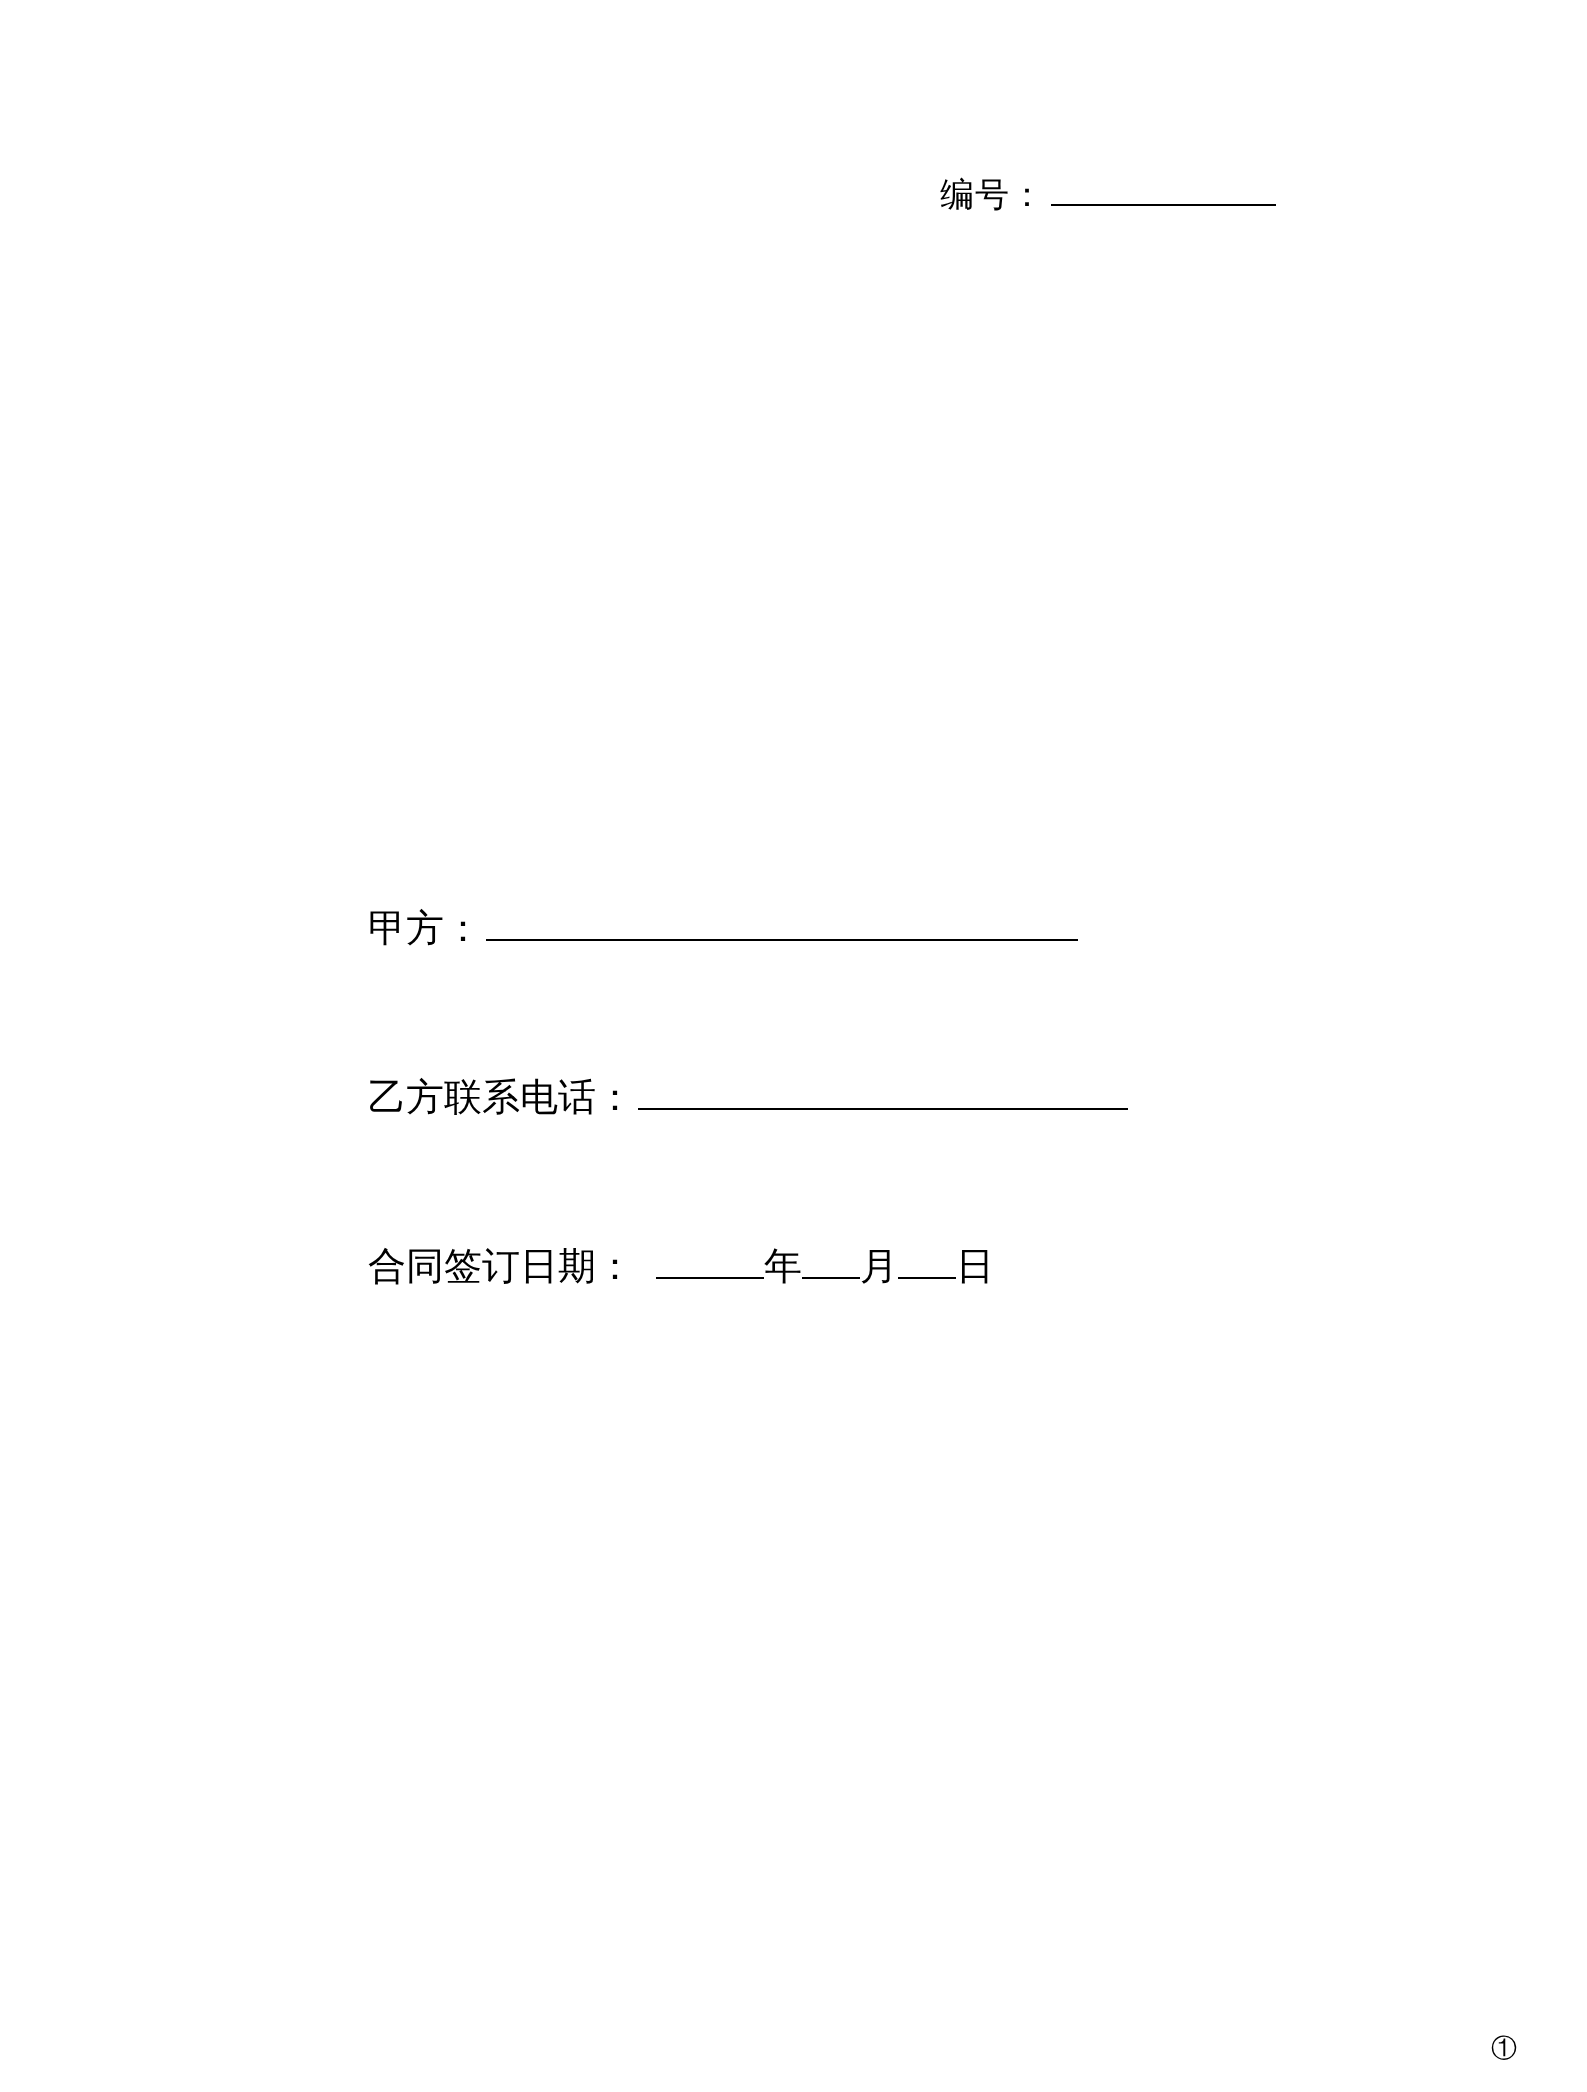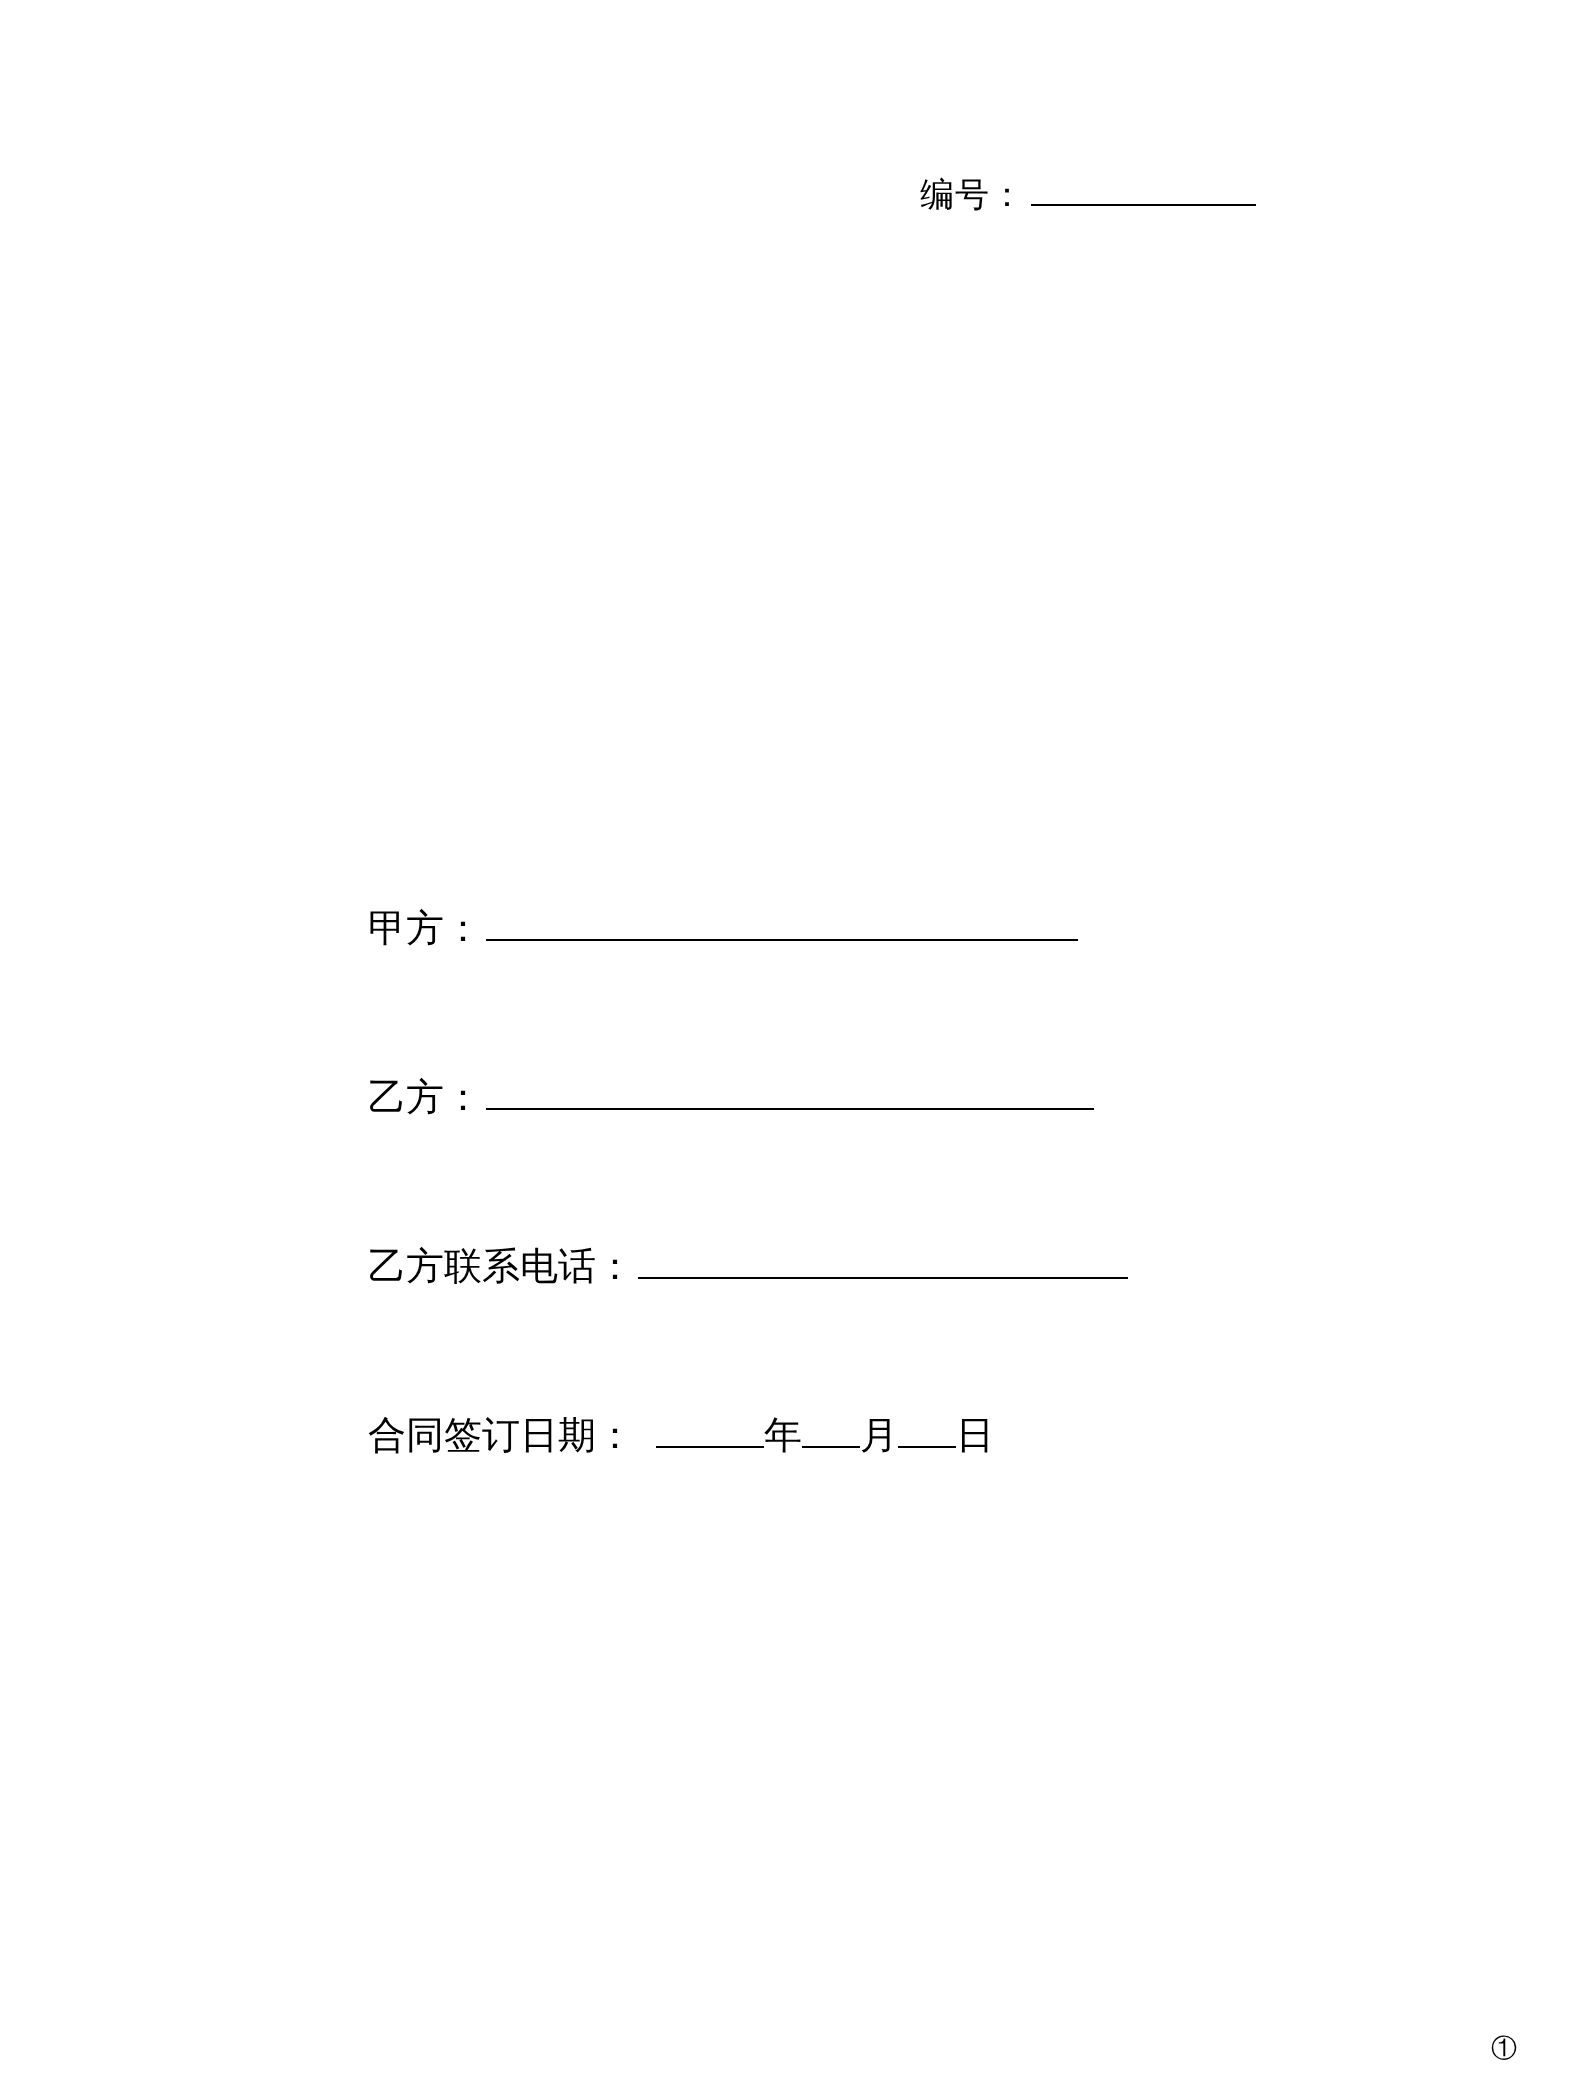--- a/index.html
+++ b/index.html
@@ -25,21 +25,21 @@
   .doc-number {
     position: absolute;
     left: 920px;
     top: 172px;
     font-size: 34px;
     letter-spacing: 1px;
     white-space: nowrap;
     display: flex;
     align-items: baseline;
   }
-  .doc-number .label { font-size: 34px; }
+  .doc-number .label { font-size: 34px; margin-left: 20px; }
   .doc-number .blank {
     display: inline-block;
     width: 225px;
     border-bottom: 2px solid #000;
     margin-left: 6px;
     height: 30px;
   }
 
   
   .doc-title {
@@ -120,24 +120,20 @@
   </div>
 
 
   <div class="fields">
 
     <div class="field-row">
       <span class="label">甲方：</span>
       <span class="rule rule-a"></span>
     </div>
 
-    <div class="field-row">
-      <span class="label">乙方：</span>
-      <span class="rule rule-b"></span>
-    </div>
 
     <div class="field-row">
       <span class="label">乙方联系电话：</span>
       <span class="rule rule-d"></span>
     </div>
 
     <div class="field-row date-row">
       <span class="label">合同签订日期：</span>
       <span class="gap"></span>
       <span class="u-long"></span>

